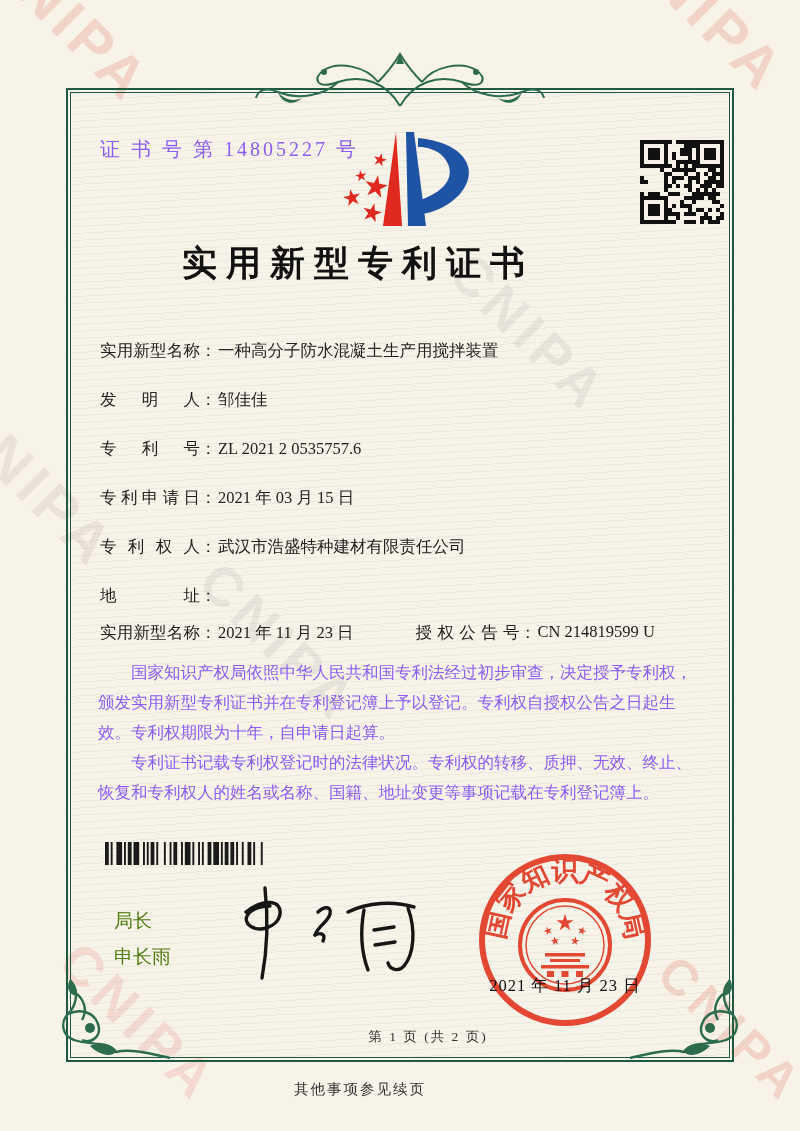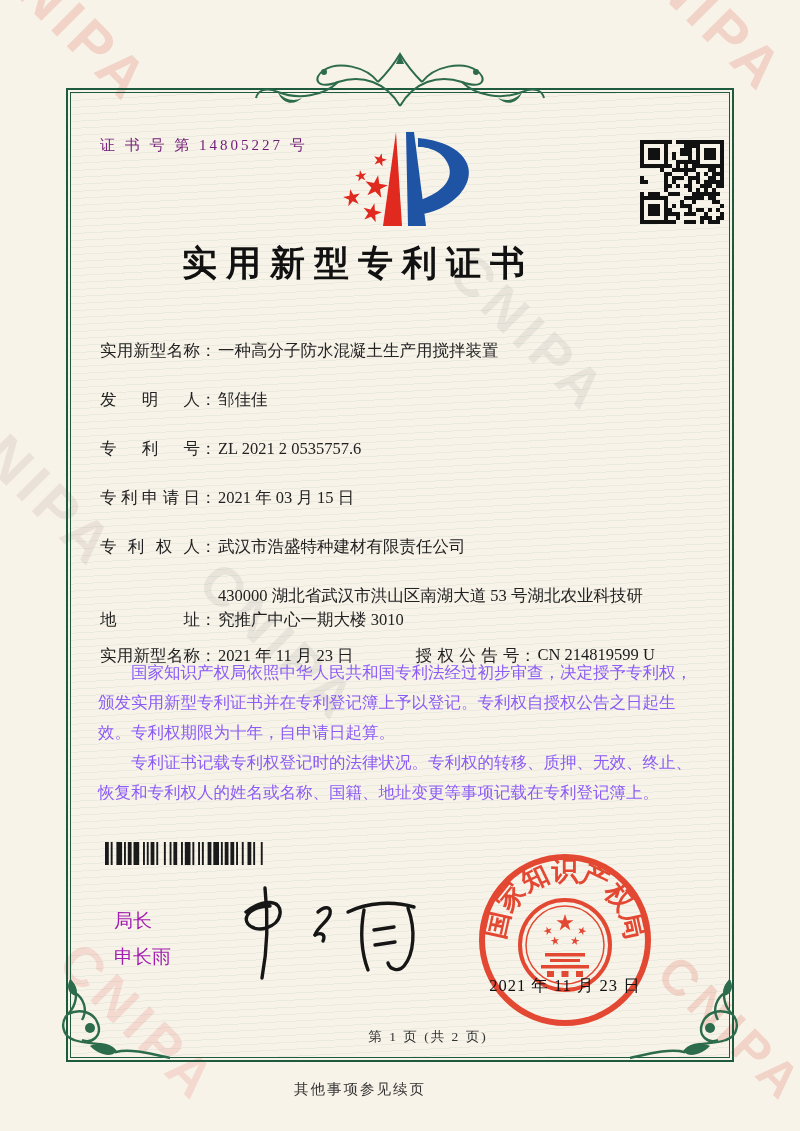--- a/index.html
+++ b/index.html
@@ -21,21 +21,21 @@
     border:2px solid #1e5b3e;box-sizing:border-box;
   }
   .frame-inner{
     position:absolute;left:2px;top:2px;right:2px;bottom:2px;
     border:1px solid #1e5b3e;
     background:
       repeating-linear-gradient(177deg, rgba(120,155,125,0.10) 0 1px, rgba(0,0,0,0) 1px 7px);
   }
   .ornament{position:absolute;color:#2c6b4c;}
   .cert-no{
-    position:absolute;left:100px;top:136px;font-size:15px;letter-spacing:3px;color:#701a75;
+    position:absolute;left:100px;top:136px;font-size:20px;letter-spacing:3px;color:#8b5cf6;
   }
   .logo{position:absolute;left:330px;top:118px;}
   .qr{position:absolute;left:640px;top:140px;width:84px;height:84px;}
   .title{
     position:absolute;left:0;top:240px;width:716px;text-align:center;
     font-size:35px;font-weight:bold;letter-spacing:9px;color:#111;
   }
   .fields{position:absolute;left:100px;top:339px;width:612px;}
   .frow{display:flex;align-items:flex-end;font-size:16.5px;margin-bottom:25px;line-height:1.45;}
   .flabel{
@@ -48,21 +48,21 @@
   .grant-right{margin-left:62px;display:flex;}
   .paras{
     position:absolute;left:98px;top:658px;width:608px;
     font-size:16.5px;line-height:1.82;color:#8b5cf6;
   }
   .paras p{margin:0;text-indent:2em;}
   .barcode{position:absolute;left:105px;top:842px;}
   .signer{
     position:absolute;left:114px;top:903px;
     font-family:"Liberation Sans","DejaVu Sans",sans-serif;
-    font-size:19px;color:#a21caf;line-height:1.9;font-weight:500;
+    font-size:19px;color:#4d7c0f;line-height:1.9;font-weight:500;
   }
   .signature{position:absolute;left:218px;top:878px;}
   .seal{position:absolute;left:470px;top:845px;}
   .seal-date{
     position:absolute;left:470px;top:975px;width:190px;text-align:center;
     font-size:16.5px;color:#111;letter-spacing:1px;
   }
   .page-footer{
     position:absolute;left:0;top:1028px;width:800px;text-align:center;
     font-size:13.5px;color:#333;letter-spacing:2px;padding-left:28px;
@@ -324,21 +324,20 @@
       <span class="fvalue">2021 年 03 月 15 日</span>
   </div>
   <div class="frow">
     <span class="flabel">专利权人</span>
       <span class="fcolon">：</span>
       <span class="fvalue">武汉市浩盛特种建材有限责任公司</span>
   </div>
   <div class="frow" style="margin-bottom:14px;">
     <span class="flabel">地址</span>
       <span class="fcolon">：</span>
-      <span class="fvalue" style="max-width:430px;">430000  湖北省武汉市洪山区南湖大道 53 号湖北农业科技研究推广中心一期大楼 3010</span>
   </div>
   <div class="grant-row">
     <span class="flabel">实用新型名称</span>
       <span class="fcolon">：</span>
       <span>2021 年 11 月 23 日</span>
     <span class="grant-right">
       <span class="flabel" style="width:104px;flex-basis:104px;">授权公告号</span>
         <span class="fcolon">：</span>
         <span>CN 214819599 U</span>
     </span>

